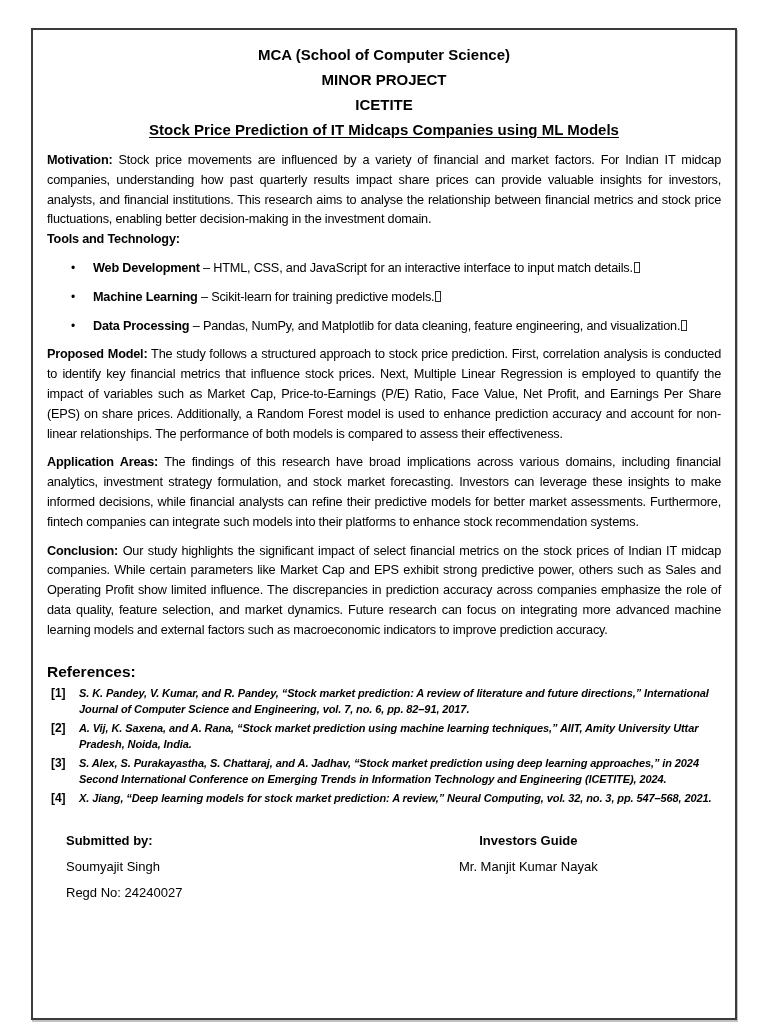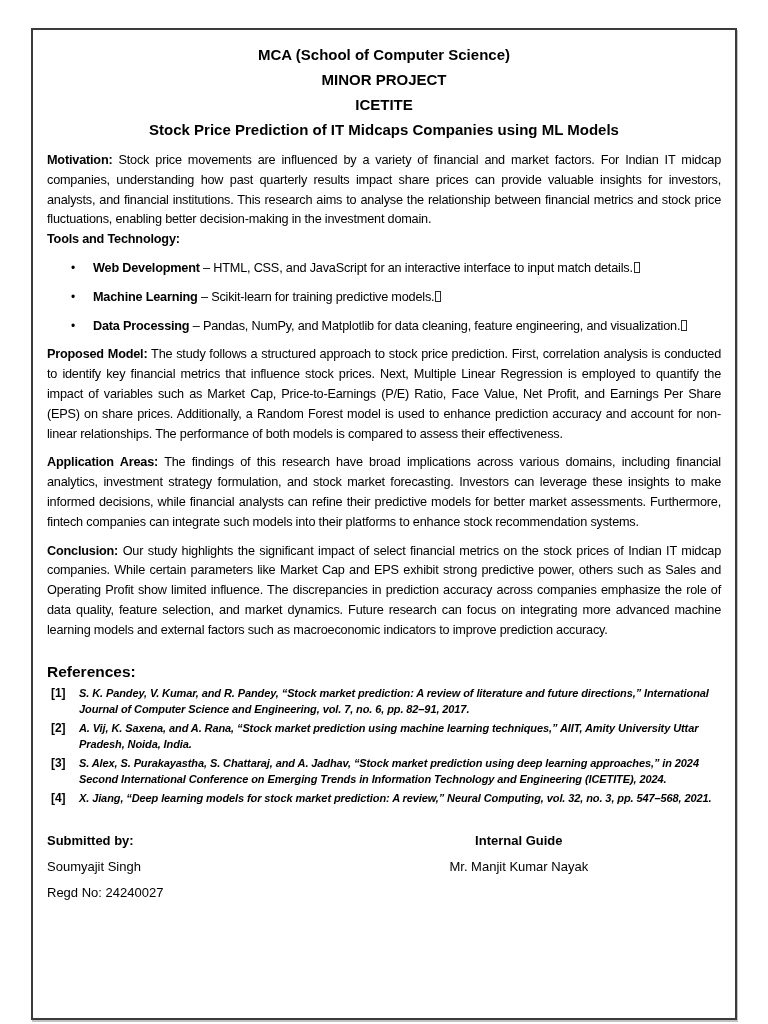--- a/index.html
+++ b/index.html
@@ -17,20 +17,21 @@
     box-shadow: 1px 2px 0 rgba(120,120,120,0.45);
     background: #fff;
     padding: 12px 14px 10px 14px;
     overflow: hidden;
   }
   
   .doc-header { text-align: center; font-weight: bold; font-size: 15px; }
   .doc-header .hline { line-height: 25px; }
   .doc-title {
     line-height: 25px;
+    text-decoration: underline;
     text-underline-offset: 2px;
   }
   
   .para {
     font-size: 12.7px;
     line-height: 19.8px;
     letter-spacing: -0.2px;
     text-align: justify;
     margin-top: 9px;
   }
@@ -80,21 +81,21 @@
     font-style: normal;
     font-size: 12px;
   }
   
   .footer {
     display: flex;
     margin-top: 22px;
     font-size: 13px;
     line-height: 26px;
   }
-  .footer-left { flex: 0 0 40%; }
+  .footer-left { flex: 0 0 40%; margin-left: 19px; }
   .footer-right { flex: 1; text-align: center; }
   .footer .fbold { font-weight: bold; }
   .footer .fitalic { font-style: italic; }
 </style>
 </head>
 <body>
 
 <div class="page-frame">
 
   <div class="doc-header">
@@ -143,18 +144,18 @@
     </li>
   </ul>
 
   <div class="footer">
     <div class="footer-left">
       <div class="fbold">Submitted by:</div>
       <div>Soumyajit Singh</div>
       <div>Regd No: 24240027</div>
     </div>
     <div class="footer-right">
-      <div class="fbold">Internal Guide</div>
+      <div class="fbold">Investors Guide</div>
       <div>Mr. Manjit Kumar Nayak</div>
     </div>
   </div>
 
 </div>
 
 </body></html>

